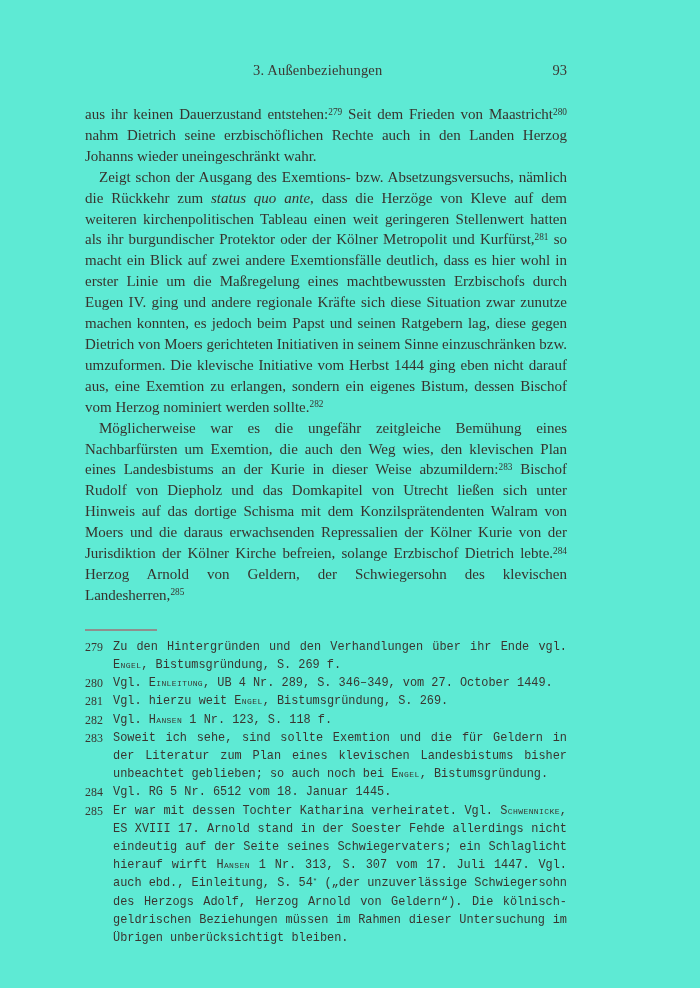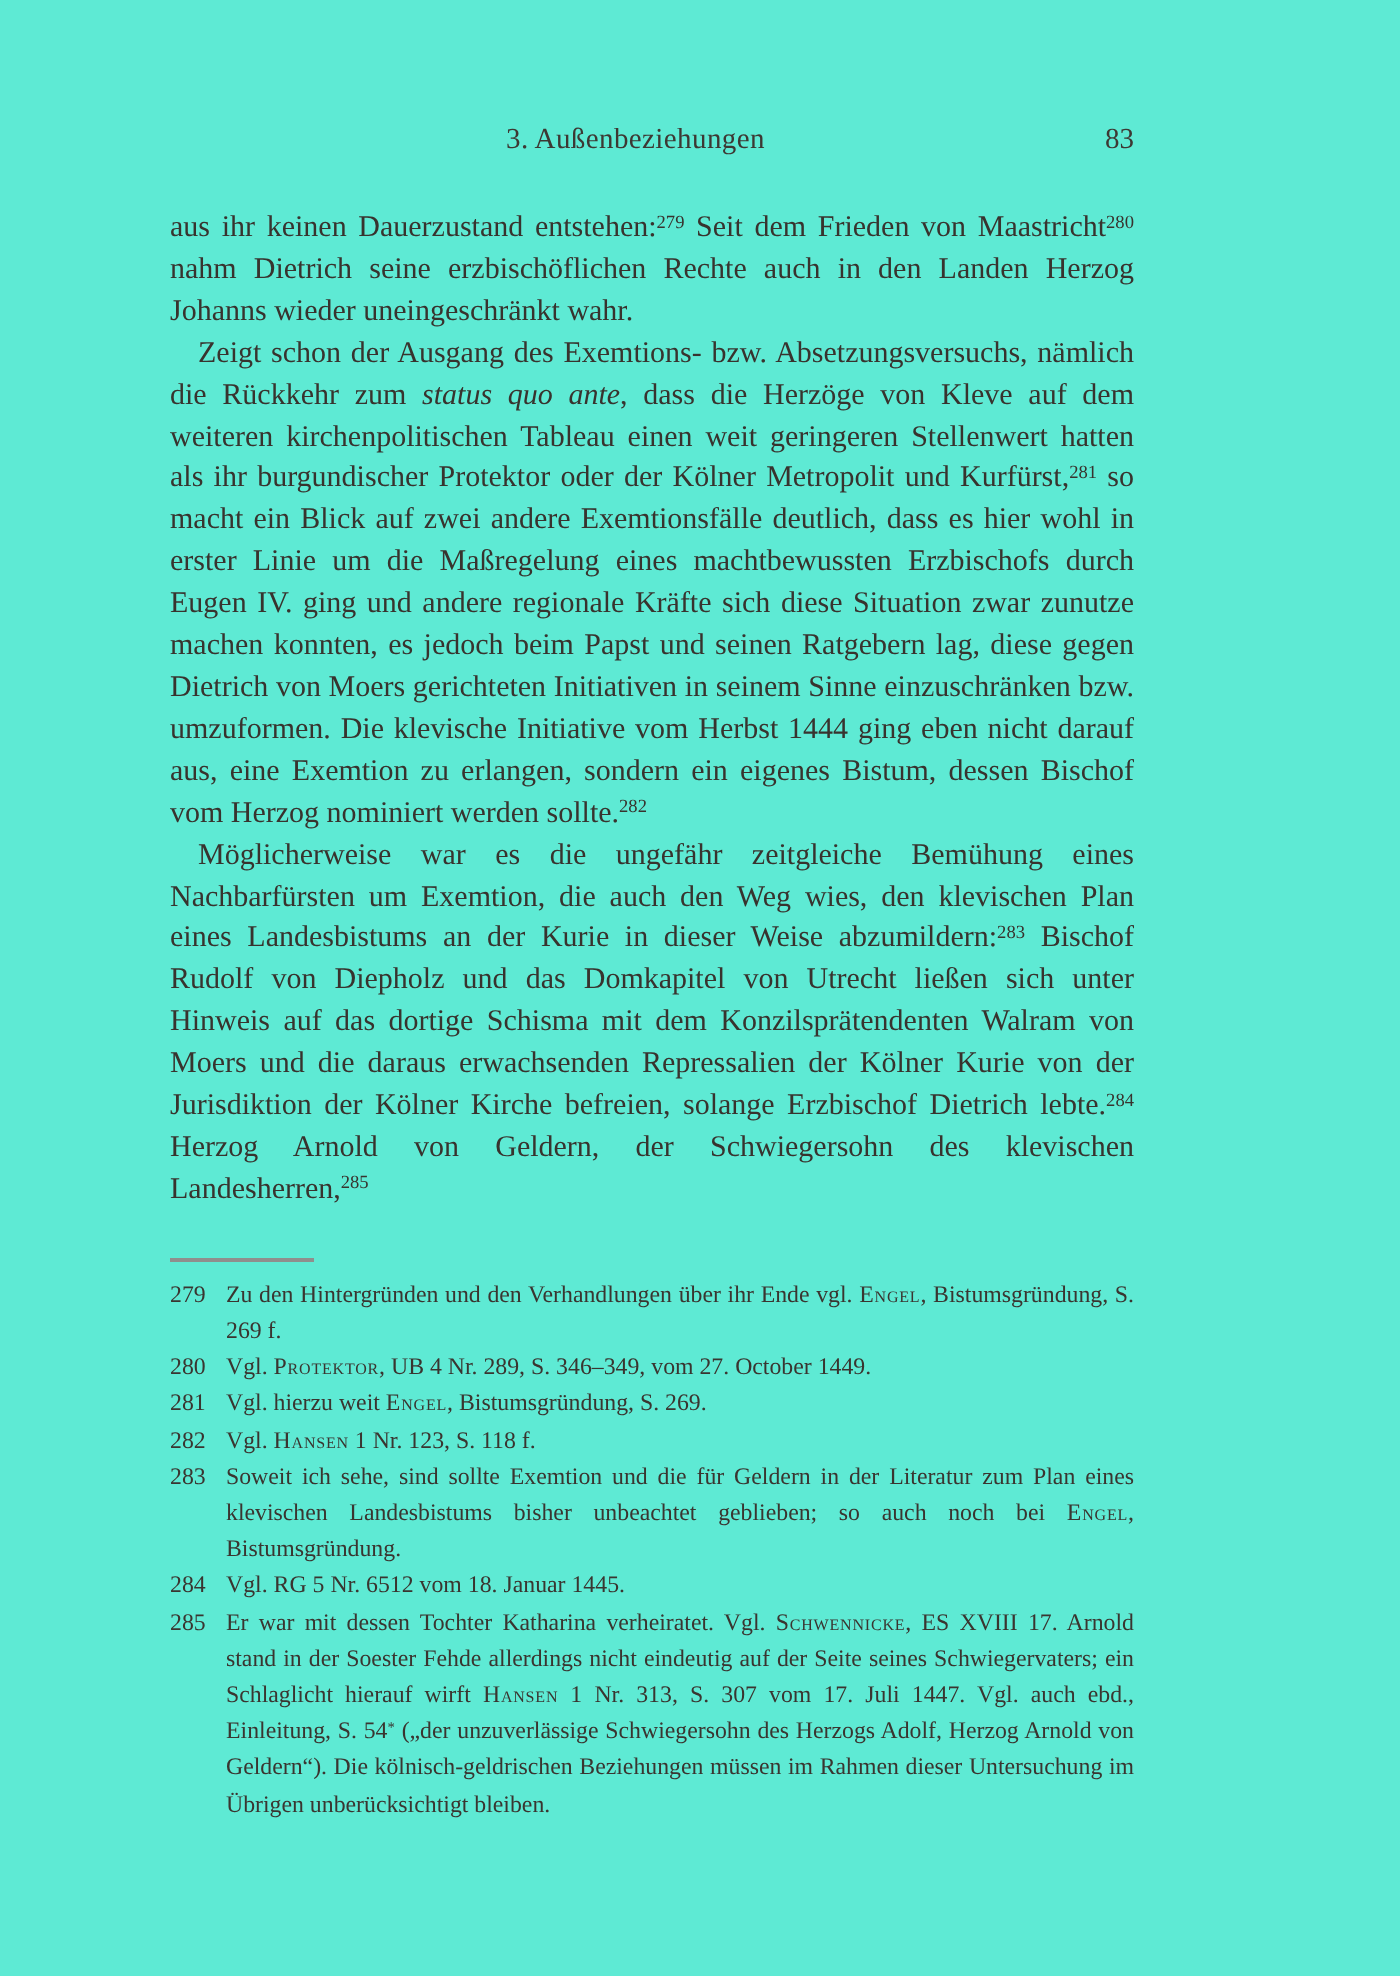--- a/index.html
+++ b/index.html
@@ -76,51 +76,52 @@
     display: flex;
     align-items: flex-start;
   }
   .fn-num {
     flex: 0 0 28px;
   }
   .fn-text {
     flex: 1;
     text-align: justify;
     hyphens: auto;
+    font-family: Liberation Mono, monospace;
     -webkit-hyphens: auto;
   }
 </style>
 </head>
 <body>
 
 <div class="page">
   <div class="content">
 
     <div class="running-head">
       <span class="section-title">3. Außenbeziehungen</span>
       <span class="spacer"></span>
-      <span class="page-number">83</span>
+      <span class="page-number">93</span>
     </div>
 
     <div class="body-text">
       <p><span>aus ihr keinen Dauerzustand entstehen:</span><span class="run-sup">279</span><span> Seit dem Frieden von Maastricht</span><span class="run-sup">280</span><span> nahm Dietrich seine erzbischöflichen Rechte auch in den Landen Herzog Johanns wieder uneingeschränkt wahr.</span></p>
       <p class="indented"><span>Zeigt schon der Ausgang des Exemtions- bzw. Absetzungsversuchs, nämlich die Rückkehr zum </span><span class="run-i">status quo ante</span><span>, dass die Herzöge von Kleve auf dem weiteren kirchenpolitischen Tableau einen weit geringeren Stellenwert hatten als ihr burgundischer Protektor oder der Kölner Metropolit und Kurfürst,</span><span class="run-sup">281</span><span> so macht ein Blick auf zwei andere Exemtionsfälle deutlich, dass es hier wohl in erster Linie um die Maßregelung eines machtbewussten Erzbischofs durch Eugen IV. ging und andere regionale Kräfte sich diese Situation zwar zunutze machen konnten, es jedoch beim Papst und seinen Ratgebern lag, diese gegen Dietrich von Moers gerichteten Initiativen in seinem Sinne einzuschränken bzw. umzuformen. Die klevische Initiative vom Herbst 1444 ging eben nicht darauf aus, eine Exemtion zu erlangen, sondern ein eigenes Bistum, dessen Bischof vom Herzog nominiert werden sollte.</span><span class="run-sup">282</span></p>
       <p class="indented"><span>Möglicherweise war es die ungefähr zeitgleiche Bemühung eines Nachbarfürsten um Exemtion, die auch den Weg wies, den klevischen Plan eines Landesbistums an der Kurie in dieser Weise abzumildern:</span><span class="run-sup">283</span><span> Bischof Rudolf von Diepholz und das Domkapitel von Utrecht ließen sich unter Hinweis auf das dortige Schisma mit dem Konzilsprätendenten Walram von Moers und die daraus erwachsenden Repressalien der Kölner Kurie von der Jurisdiktion der Kölner Kirche befreien, solange Erzbischof Dietrich lebte.</span><span class="run-sup">284</span><span> Herzog Arnold von Geldern, der Schwiegersohn des klevischen Landesherren,</span><span class="run-sup">285</span></p>
     </div>
 
     <div class="fn-separator"></div>
 
     <div class="footnotes">
       <div class="footnote">
         <span class="fn-num">279</span>
         <span class="fn-text"><span>Zu den Hintergründen und den Verhandlungen über ihr Ende vgl. </span><span class="run-sc">Engel</span><span>, Bistumsgründung, S. 269 f.</span></span>
       </div>
       <div class="footnote">
         <span class="fn-num">280</span>
-        <span class="fn-text"><span>Vgl. </span><span class="run-sc">Protektor</span><span>, UB 4 Nr. 289, S. 346–349, vom 27. October 1449.</span></span>
+        <span class="fn-text"><span>Vgl. </span><span class="run-sc">Einleitung</span><span>, UB 4 Nr. 289, S. 346–349, vom 27. October 1449.</span></span>
       </div>
       <div class="footnote">
         <span class="fn-num">281</span>
         <span class="fn-text"><span>Vgl. hierzu weit </span><span class="run-sc">Engel</span><span>, Bistumsgründung, S. 269.</span></span>
       </div>
       <div class="footnote">
         <span class="fn-num">282</span>
         <span class="fn-text"><span>Vgl. </span><span class="run-sc">Hansen</span><span> 1 Nr. 123, S. 118 f.</span></span>
       </div>
       <div class="footnote">

